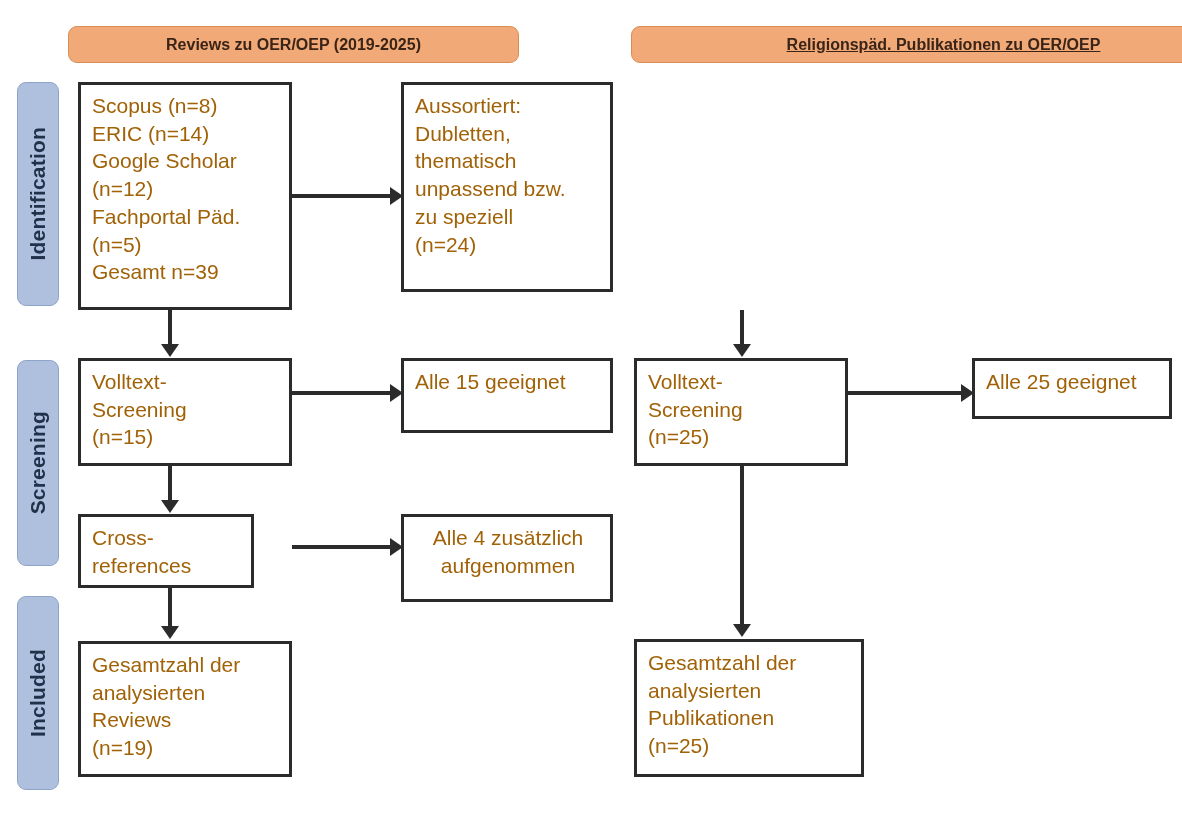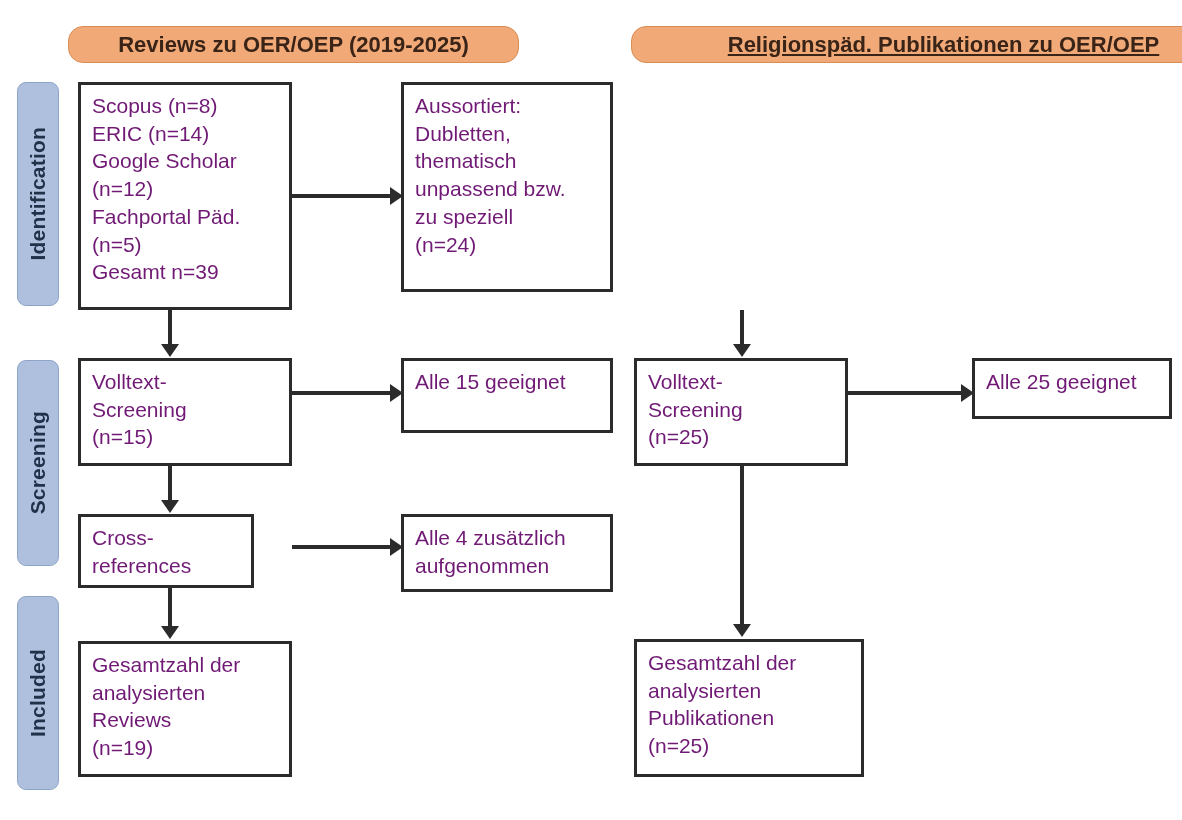--- a/index.html
+++ b/index.html
@@ -37,39 +37,39 @@
     color: #20314a;
     letter-spacing: 0.2px;
     white-space: nowrap;
   }
 
   
   .col-header {
     position: absolute;
     background: #f0a977;
     border: 1px solid #d98d56;
-    border-radius: 15px;
+    border-radius: 9px;
     box-sizing: border-box;
     display: flex;
     align-items: center;
     justify-content: center;
     color: #3a2417;
     font-weight: bold;
-    font-size: 22px;
+    font-size: 16px;
     white-space: nowrap;
   }
 
   
   .box {
     position: absolute;
     background: #ffffff;
     border: 3px solid #2b2b2b;
     box-sizing: border-box;
     padding: 7px 9px 4px 11px;
-    color: #701a75;
+    color: #a16207;
     font-size: 21px;
     line-height: 1.32;
     white-space: pre-line;
     overflow: hidden;
   }
 
   
   .vline {
     position: absolute;
     width: 4px;
@@ -150,21 +150,21 @@
 
   <div class="vline" style="left:168px; top:466px; height:36px;"></div>
   <div class="arrow-down" style="left:161px; top:500px;"></div>
 
   <div class="box" style="left:78px; top:514px; width:176px; height:74px;">Cross-references
 (n=4)</div>
 
   <div class="hline" style="left:292px; top:545px; width:98px;"></div>
   <div class="arrow-right" style="left:390px; top:538px;"></div>
 
-  <div class="box" style="left:401px; top:514px; width:212px; height:78px;">Alle 4 zusätzlich
+  <div class="box" style="left:401px; top:514px; width:212px; height:88px;text-align:center;">Alle 4 zusätzlich
 aufgenommen</div>
 
   <div class="vline" style="left:168px; top:588px; height:40px;"></div>
   <div class="arrow-down" style="left:161px; top:626px;"></div>
 
   <div class="box" style="left:78px; top:641px; width:214px; height:136px;">Gesamtzahl der
 analysierten
 Reviews
 (n=19)</div>
 

